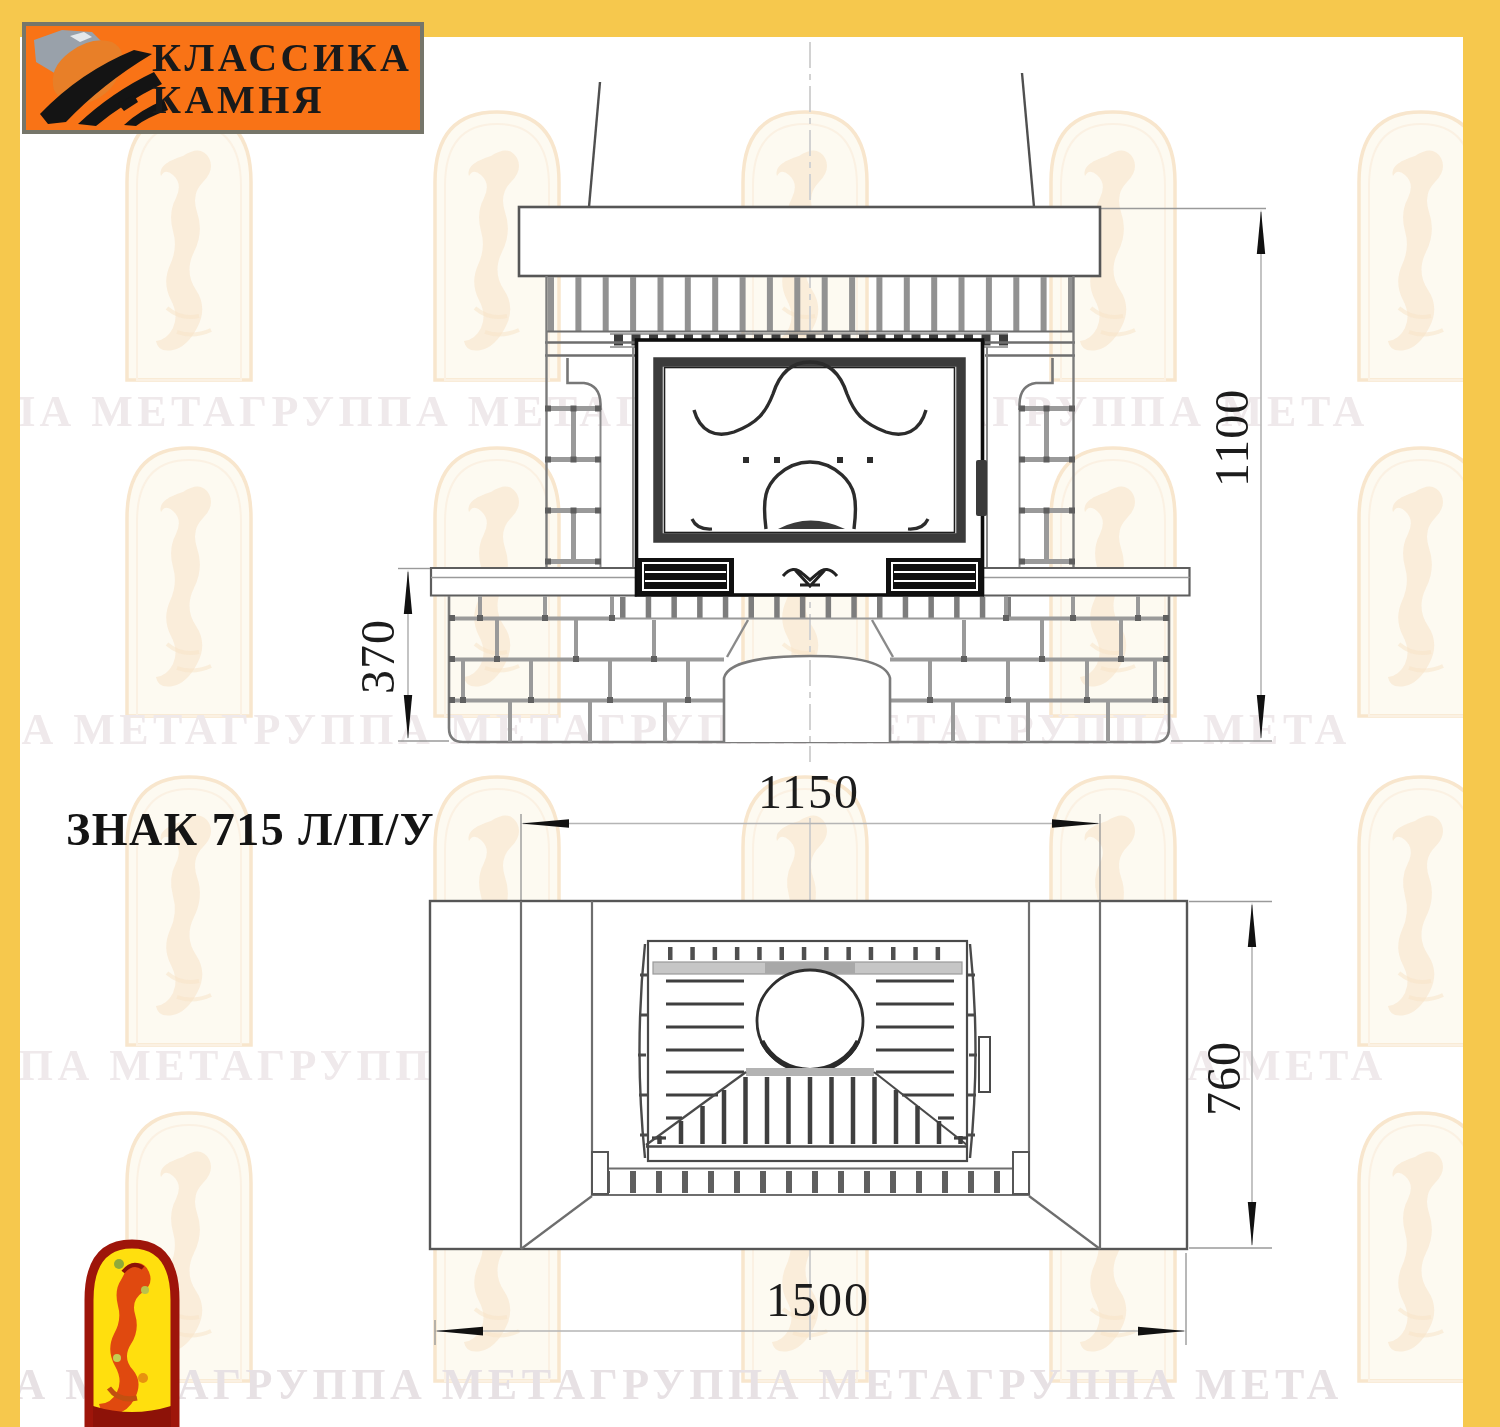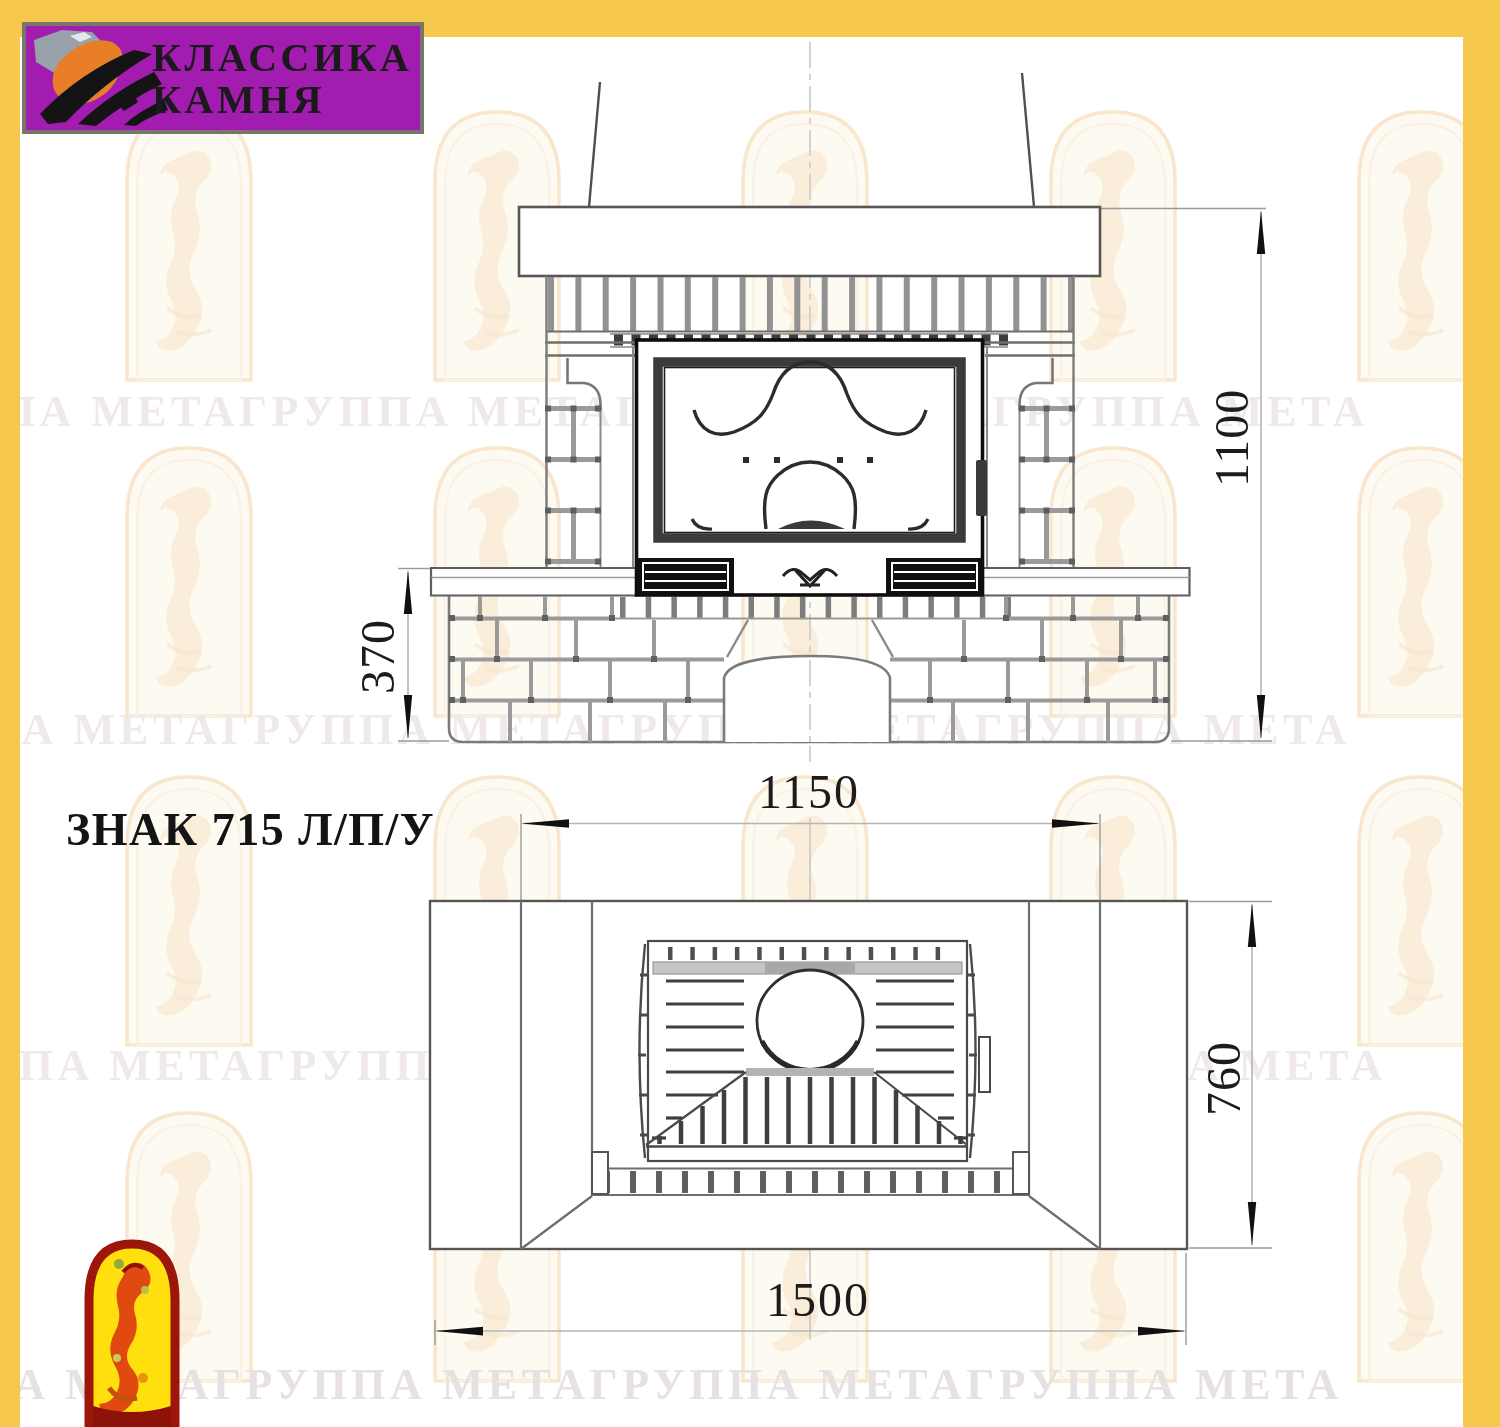--- a/index.html
+++ b/index.html
@@ -1,20 +1,20 @@
 <!DOCTYPE html>
 <html><head>
 <meta charset="utf-8">
 <title>ЗНАК 715</title>
 <style>
 html,body{margin:0;padding:0;}
 body{width:1500px;height:1427px;position:relative;background:#ffffff;overflow:hidden;
 font-family:"Liberation Serif", serif;}
 .frame{position:absolute;background:#f6c84d;z-index:50;}
-#logobox{position:absolute;left:22px;top:22px;width:394px;height:104px;background:#a21caf;
+#logobox{position:absolute;left:22px;top:22px;width:394px;height:104px;background:#f97316;
 border:4px solid #76766a;z-index:60;}
 </style>
 </head>
 <body>
 
 <svg width="1500" height="1427" viewBox="0 0 1500 1427" xmlns="http://www.w3.org/2000/svg" style="position:absolute;left:0;top:0;">
 
 <g>
 <path d="M127,380 V182 Q127,112 189.0,112 Q251,112 251,182 V380 Z" fill="#fdfaf1" stroke="#f8e6cd" stroke-width="3.5"></path>
 <path d="M137,380 V186 Q137,124 189.0,124 Q241,124 241,186 V380 Z" fill="none" stroke="#fbf1e3" stroke-width="2"></path>

